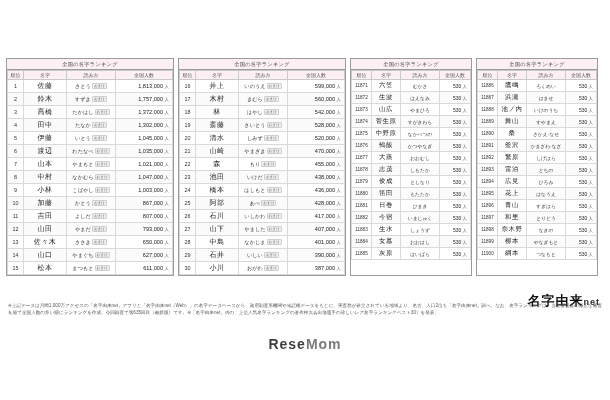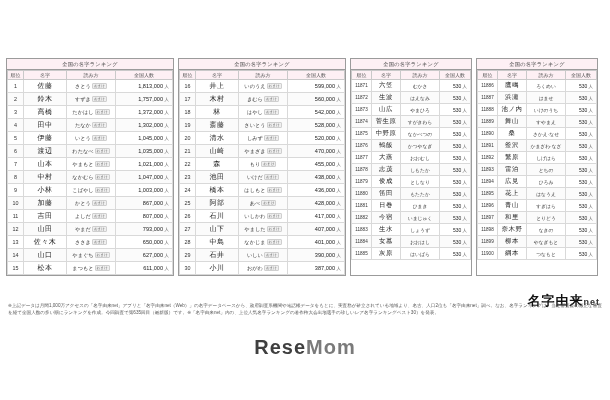--- a/index.html
+++ b/index.html
@@ -52,21 +52,21 @@
     position:absolute;left:8px;top:296px;width:594px;
     font-size:4.6px;line-height:1.55;color:#555;text-align:justify;
   }
   .brand{
     position:absolute;right:10px;top:286px;
     font-size:13px;letter-spacing:1px;color:#111;font-weight:bold;
   }
   .brand .net{font-size:9px;color:#333;}
   .resemom{
     position:absolute;left:0;right:0;top:330px;text-align:center;
-    font-size:20px;font-weight:bold;color:#3f3f3f;letter-spacing:1px;
+    font-size:14px;font-weight:bold;color:#3f3f3f;letter-spacing:1px;
   }
   .resemom .mom{color:#7a7a7a;}
 </style>
 </head>
 <body>
 
 <div class="page">
 
   <div class="tables">
       <div class="tblwrap">

